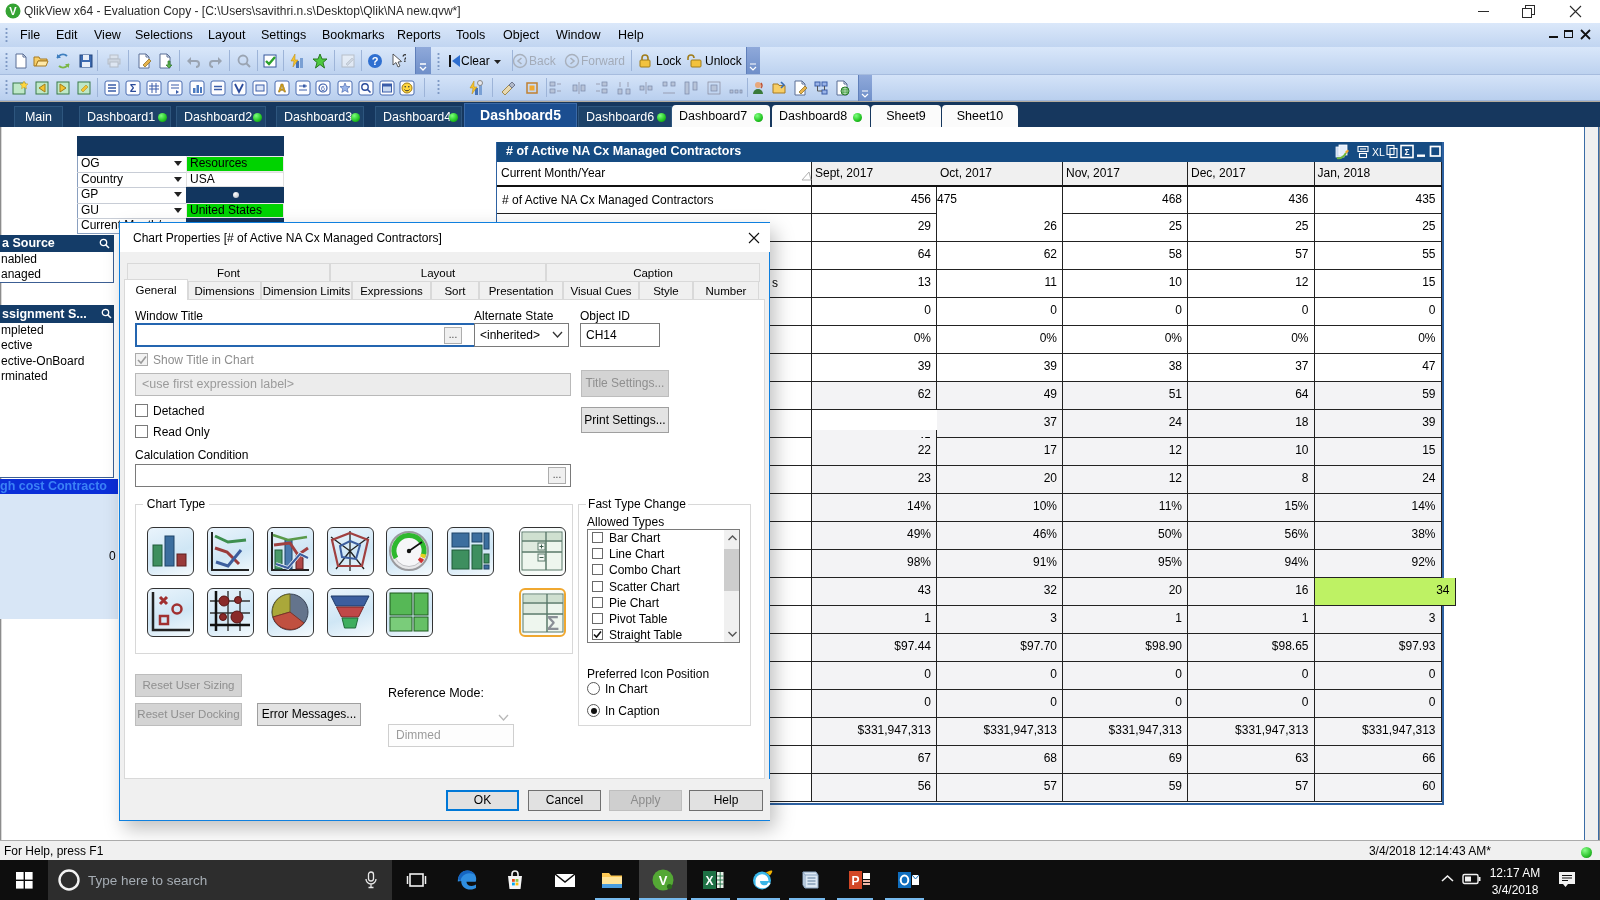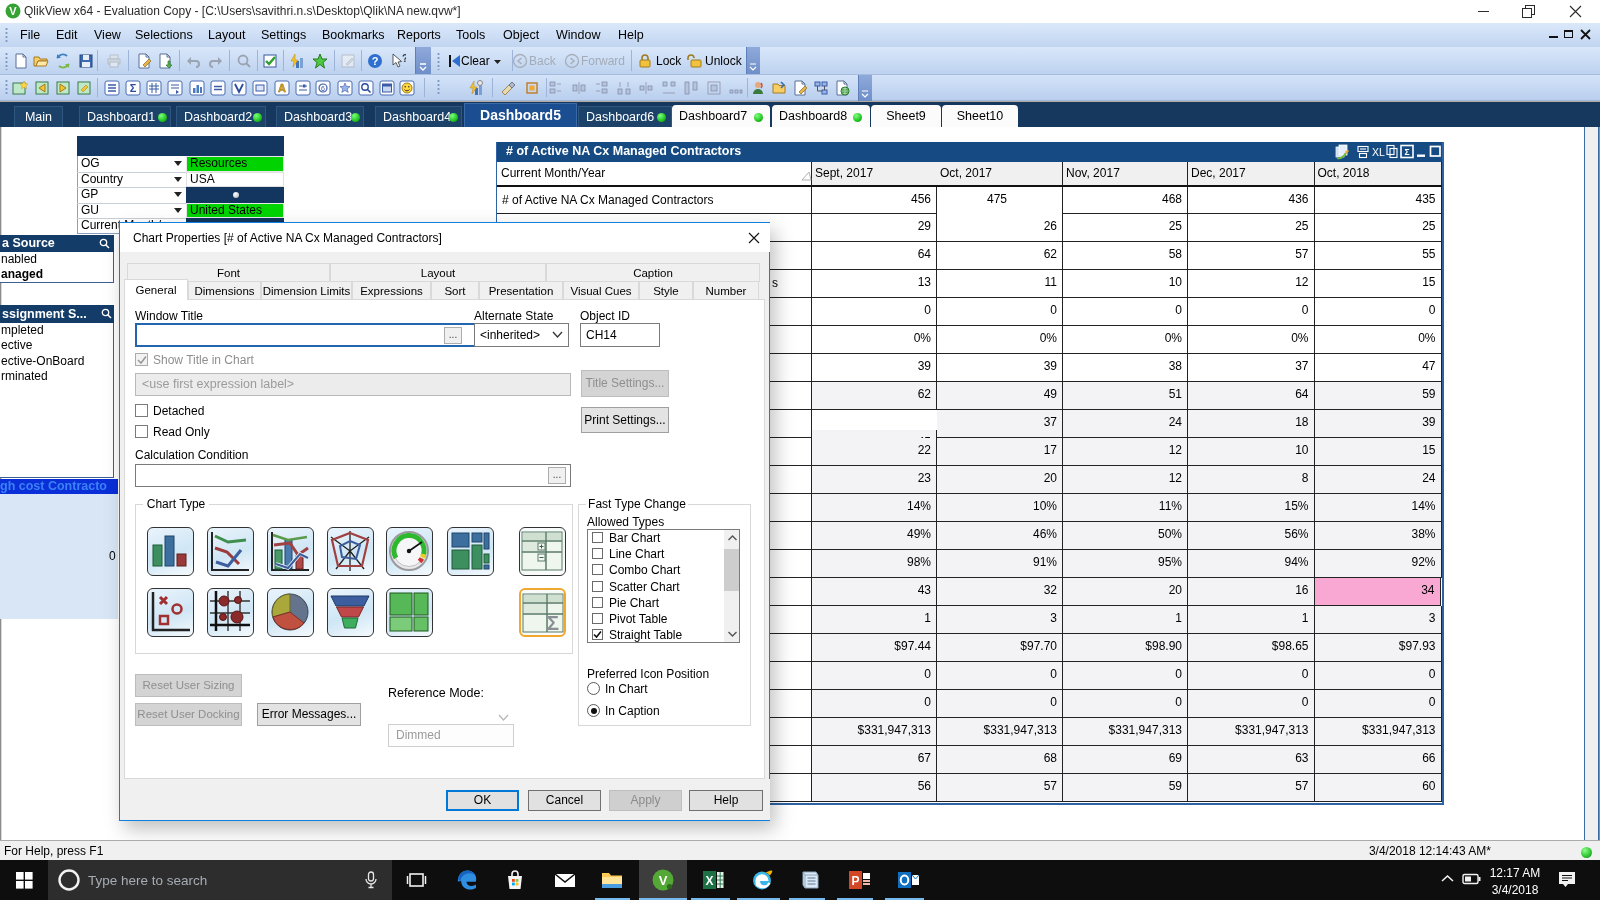--- a/index.html
+++ b/index.html
@@ -538,21 +538,21 @@
   </div>
 <div class="ab" style="left:77px;top:218.0px;width:109px;height:1px;background:#c8cdd6;"></div>
 <div class="ab" style="left:0px;top:235px;width:114px;height:48px;background:#fff;border:1px solid #3c5f94;border-left:none;"></div>
 <div class="ab" style="left:0px;top:235px;width:114px;height:17px;background:#143c68;"></div>
 <div class="ab" style="left:2px;top:236px;font-size:12.5px;font-weight:bold;color:#fff;line-height:15px;">a Source</div>
 <svg class="ab" style="left:99px;top:238px" width="11" height="11">
     <circle cx="4.5" cy="4.5" r="3.2" fill="none" stroke="#fff" stroke-width="1.3"></circle>
     <path d="M7 7 L10 10" stroke="#fff" stroke-width="1.5"></path>
   </svg>
 <div class="ab" style="left:1px;top:252px;font-size:12px;line-height:15.5px;">nabled</div>
-<div class="ab" style="left:1px;top:267px;font-size:12px;line-height:15.5px;font-weight:bold;">anaged</div>
+<div class="ab" style="left:1px;top:267px;font-size:12px;line-height:15.5px;">anaged</div>
 <div class="ab" style="left:0px;top:305px;width:114px;height:173px;background:#fff;border:1px solid #3c5f94;border-left:none;"></div>
 <div class="ab" style="left:0px;top:305px;width:114px;height:17.5px;background:#143c68;"></div>
 <div class="ab" style="left:2px;top:306px;font-size:12.5px;font-weight:bold;color:#fff;line-height:16px;">ssignment S...</div>
 <svg class="ab" style="left:101px;top:308px" width="11" height="11">
     <circle cx="4.5" cy="4.5" r="3.2" fill="none" stroke="#fff" stroke-width="1.3"></circle>
     <path d="M7 7 L10 10" stroke="#fff" stroke-width="1.5"></path>
   </svg>
 <div class="ab" style="left:1px;top:323.0px;font-size:12px;line-height:15.3px;">mpleted</div>
 <div class="ab" style="left:1px;top:338.3px;font-size:12px;line-height:15.3px;">ective</div>
 <div class="ab" style="left:1px;top:353.6px;font-size:12px;line-height:15.3px;">ective-OnBoard</div>
@@ -584,27 +584,27 @@
         <text x="74" y="11" font-size="8.5" font-weight="bold" fill="#fff" text-anchor="middle">Σ</text>
       </g>
       <rect x="84" y="10.5" width="8" height="2.4" fill="#fff"></rect>
       <rect x="97.5" y="2.5" width="9.5" height="9.5" fill="none" stroke="#fff" stroke-width="1.7"></rect>
     </svg></div>
 <div class="ab" style="left:497px;top:161.5px;width:315px;height:25px;background:#fff;border-right:1px solid #222;border-bottom:2px solid #111;font-size:12px;line-height:23px;padding-left:4px;">Current Month/Year</div>
 <div class="ab" style="left:812px;top:161.5px;width:146px;height:25px;background:#f0f0f0;border-right:1px solid #222;border-bottom:2px solid #111;font-size:12px;line-height:23px;padding-left:3px;">Sept, 2017</div>
 <div class="ab" style="left:937px;top:161.5px;width:126px;height:25px;background:#f0f0f0;border-right:1px solid #222;border-bottom:2px solid #111;font-size:12px;line-height:23px;padding-left:3px;">Oct, 2017</div>
 <div class="ab" style="left:1063px;top:161.5px;width:125px;height:25px;background:#f0f0f0;border-right:1px solid #222;border-bottom:2px solid #111;font-size:12px;line-height:23px;padding-left:3px;">Nov, 2017</div>
 <div class="ab" style="left:1188px;top:161.5px;width:126.5px;height:25px;background:#f0f0f0;border-right:1px solid #222;border-bottom:2px solid #111;font-size:12px;line-height:23px;padding-left:3px;">Dec, 2017</div>
-<div class="ab" style="left:1314.5px;top:161.5px;width:127.0px;height:25px;background:#f0f0f0;border-right:1px solid #222;border-bottom:2px solid #111;font-size:12px;line-height:23px;padding-left:3px;">Oct, 2018</div>
+<div class="ab" style="left:1314.5px;top:161.5px;width:127.0px;height:25px;background:#f0f0f0;border-right:1px solid #222;border-bottom:2px solid #111;font-size:12px;line-height:23px;padding-left:3px;">Jan, 2018</div>
 <svg class="ab" style="left:801px;top:170.5px" width="11" height="11">
     <path d="M1 9 h9 L8 1z" fill="none" stroke="#b0b0b0" stroke-width="1"></path>
   </svg>
 <div class="ab" style="left:497px;top:186.5px;width:315px;height:27.97px;background:#fff;border-right:1px solid #222;border-bottom:1px solid #222;overflow:hidden;"></div>
 <div class="ab" style="left:812px;top:186.5px;width:125px;height:27.97px;background:#fff;border-right:1px solid #222;border-bottom:1px solid #222;font-size:12px;line-height:25.97px;text-align:right;padding-right:5px;">456</div>
-<div class="ab" style="left:937px;top:186.5px;width:126px;height:41px;background:#fff;border-right:1px solid #222;border-bottom:1px solid #222;font-size:12px;line-height:25.97px;text-align:center;padding-right:5px;">475</div>
+<div class="ab" style="left:937px;top:186.5px;width:126px;height:41px;background:#fff;border-right:1px solid #222;border-bottom:1px solid #222;font-size:12px;line-height:25.97px;text-align:left;padding-right:5px;">475</div>
 <div class="ab" style="left:1063px;top:186.5px;width:125px;height:27.97px;background:#fff;border-right:1px solid #222;border-bottom:1px solid #222;font-size:12px;line-height:25.97px;text-align:right;padding-right:5px;">468</div>
 <div class="ab" style="left:1188px;top:186.5px;width:126.5px;height:27.97px;background:#fff;border-right:1px solid #222;border-bottom:1px solid #222;font-size:12px;line-height:25.97px;text-align:right;padding-right:5px;">436</div>
 <div class="ab" style="left:1314.5px;top:186.5px;width:127.0px;height:27.97px;background:#fff;border-right:1px solid #222;border-bottom:1px solid #222;font-size:12px;line-height:25.97px;text-align:right;padding-right:5px;">435</div>
 <div class="ab" style="left:502px;top:192.5px;font-size:12px;"># of Active NA Cx Managed Contractors</div>
 <div class="ab" style="left:497px;top:214.47px;width:315px;height:27.97px;background:#fff;border-right:1px solid #222;border-bottom:1px solid #222;overflow:hidden;"></div>
 <div class="ab" style="left:812px;top:214.47px;width:125px;height:27.97px;background:#fff;border-right:1px solid #222;border-bottom:1px solid #222;font-size:12px;line-height:25.97px;text-align:right;padding-right:5px;">29</div>
 <div class="ab" style="left:937px;top:214.47px;width:126px;height:27.97px;background:#fff;border-right:1px solid #222;border-bottom:1px solid #222;font-size:12px;line-height:25.97px;text-align:right;padding-right:5px;">26</div>
 <div class="ab" style="left:1063px;top:214.47px;width:125px;height:27.97px;background:#fff;border-right:1px solid #222;border-bottom:1px solid #222;font-size:12px;line-height:25.97px;text-align:right;padding-right:5px;">25</div>
 <div class="ab" style="left:1188px;top:214.47px;width:126.5px;height:27.97px;background:#fff;border-right:1px solid #222;border-bottom:1px solid #222;font-size:12px;line-height:25.97px;text-align:right;padding-right:5px;">25</div>
 <div class="ab" style="left:1314.5px;top:214.47px;width:127.0px;height:27.97px;background:#fff;border-right:1px solid #222;border-bottom:1px solid #222;font-size:12px;line-height:25.97px;text-align:right;padding-right:5px;">25</div>
@@ -679,21 +679,21 @@
 <div class="ab" style="left:812px;top:550.11px;width:125px;height:27.97px;background:#f3f3f5;border-right:1px solid #222;border-bottom:1px solid #222;font-size:12px;line-height:25.97px;text-align:right;padding-right:5px;">98%</div>
 <div class="ab" style="left:937px;top:550.11px;width:126px;height:27.97px;background:#f3f3f5;border-right:1px solid #222;border-bottom:1px solid #222;font-size:12px;line-height:25.97px;text-align:right;padding-right:5px;">91%</div>
 <div class="ab" style="left:1063px;top:550.11px;width:125px;height:27.97px;background:#f3f3f5;border-right:1px solid #222;border-bottom:1px solid #222;font-size:12px;line-height:25.97px;text-align:right;padding-right:5px;">95%</div>
 <div class="ab" style="left:1188px;top:550.11px;width:126.5px;height:27.97px;background:#f3f3f5;border-right:1px solid #222;border-bottom:1px solid #222;font-size:12px;line-height:25.97px;text-align:right;padding-right:5px;">94%</div>
 <div class="ab" style="left:1314.5px;top:550.11px;width:127.0px;height:27.97px;background:#f3f3f5;border-right:1px solid #222;border-bottom:1px solid #222;font-size:12px;line-height:25.97px;text-align:right;padding-right:5px;">92%</div>
 <div class="ab" style="left:497px;top:578.0799999999999px;width:315px;height:27.97px;background:#fff;border-right:1px solid #222;border-bottom:1px solid #222;overflow:hidden;"></div>
 <div class="ab" style="left:812px;top:578.0799999999999px;width:125px;height:27.97px;background:#f3f3f5;border-right:1px solid #222;border-bottom:1px solid #222;font-size:12px;line-height:25.97px;text-align:right;padding-right:5px;">43</div>
 <div class="ab" style="left:937px;top:578.0799999999999px;width:126px;height:27.97px;background:#f3f3f5;border-right:1px solid #222;border-bottom:1px solid #222;font-size:12px;line-height:25.97px;text-align:right;padding-right:5px;">32</div>
 <div class="ab" style="left:1063px;top:578.0799999999999px;width:125px;height:27.97px;background:#f3f3f5;border-right:1px solid #222;border-bottom:1px solid #222;font-size:12px;line-height:25.97px;text-align:right;padding-right:5px;">20</div>
 <div class="ab" style="left:1188px;top:578.0799999999999px;width:126.5px;height:27.97px;background:#f3f3f5;border-right:1px solid #222;border-bottom:1px solid #222;font-size:12px;line-height:25.97px;text-align:right;padding-right:5px;">16</div>
-<div class="ab" style="left:1314.5px;top:578.0799999999999px;width:126px;height:27.97px;background:#f9a8d4;border-right:1px solid #222;border-bottom:1px solid #222;font-size:12px;line-height:25.97px;text-align:right;padding-right:5px;">34</div>
+<div class="ab" style="left:1314.5px;top:578.0799999999999px;width:141px;height:27.97px;background:#bef264;border-right:1px solid #222;border-bottom:1px solid #222;font-size:12px;line-height:25.97px;text-align:right;padding-right:5px;">34</div>
 <div class="ab" style="left:497px;top:606.05px;width:315px;height:27.97px;background:#fff;border-right:1px solid #222;border-bottom:1px solid #222;overflow:hidden;"></div>
 <div class="ab" style="left:812px;top:606.05px;width:125px;height:27.97px;background:#f3f3f5;border-right:1px solid #222;border-bottom:1px solid #222;font-size:12px;line-height:25.97px;text-align:right;padding-right:5px;">1</div>
 <div class="ab" style="left:937px;top:606.05px;width:126px;height:27.97px;background:#f3f3f5;border-right:1px solid #222;border-bottom:1px solid #222;font-size:12px;line-height:25.97px;text-align:right;padding-right:5px;">3</div>
 <div class="ab" style="left:1063px;top:606.05px;width:125px;height:27.97px;background:#f3f3f5;border-right:1px solid #222;border-bottom:1px solid #222;font-size:12px;line-height:25.97px;text-align:right;padding-right:5px;">1</div>
 <div class="ab" style="left:1188px;top:606.05px;width:126.5px;height:27.97px;background:#f3f3f5;border-right:1px solid #222;border-bottom:1px solid #222;font-size:12px;line-height:25.97px;text-align:right;padding-right:5px;">1</div>
 <div class="ab" style="left:1314.5px;top:606.05px;width:127.0px;height:27.97px;background:#f3f3f5;border-right:1px solid #222;border-bottom:1px solid #222;font-size:12px;line-height:25.97px;text-align:right;padding-right:5px;">3</div>
 <div class="ab" style="left:497px;top:634.02px;width:315px;height:27.97px;background:#fff;border-right:1px solid #222;border-bottom:1px solid #222;overflow:hidden;"></div>
 <div class="ab" style="left:812px;top:634.02px;width:125px;height:27.97px;background:#f3f3f5;border-right:1px solid #222;border-bottom:1px solid #222;font-size:12px;line-height:25.97px;text-align:right;padding-right:5px;">$97.44</div>
 <div class="ab" style="left:937px;top:634.02px;width:126px;height:27.97px;background:#f3f3f5;border-right:1px solid #222;border-bottom:1px solid #222;font-size:12px;line-height:25.97px;text-align:right;padding-right:5px;">$97.70</div>
 <div class="ab" style="left:1063px;top:634.02px;width:125px;height:27.97px;background:#f3f3f5;border-right:1px solid #222;border-bottom:1px solid #222;font-size:12px;line-height:25.97px;text-align:right;padding-right:5px;">$98.90</div>

